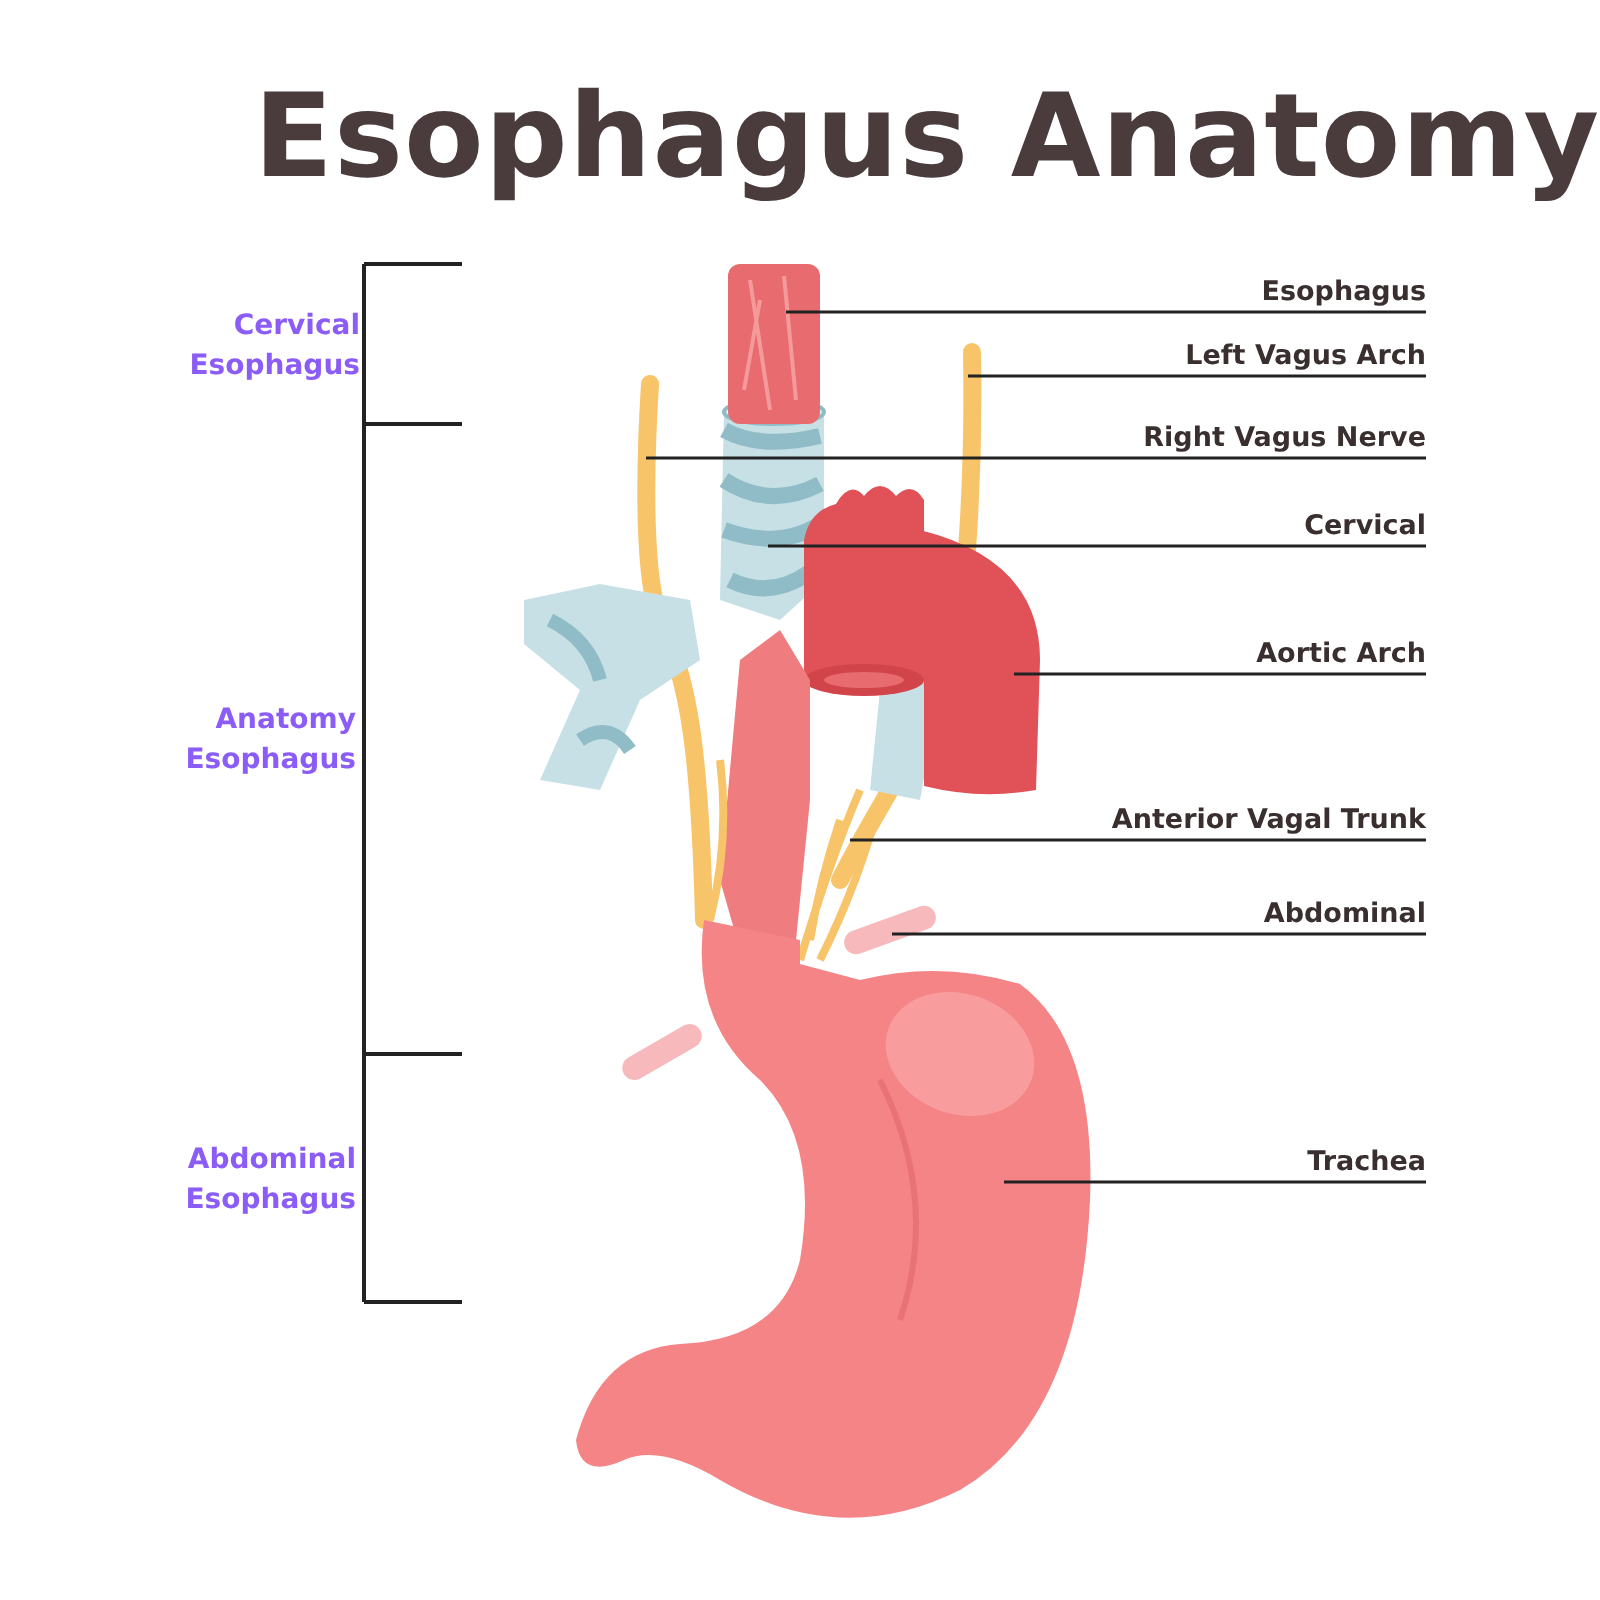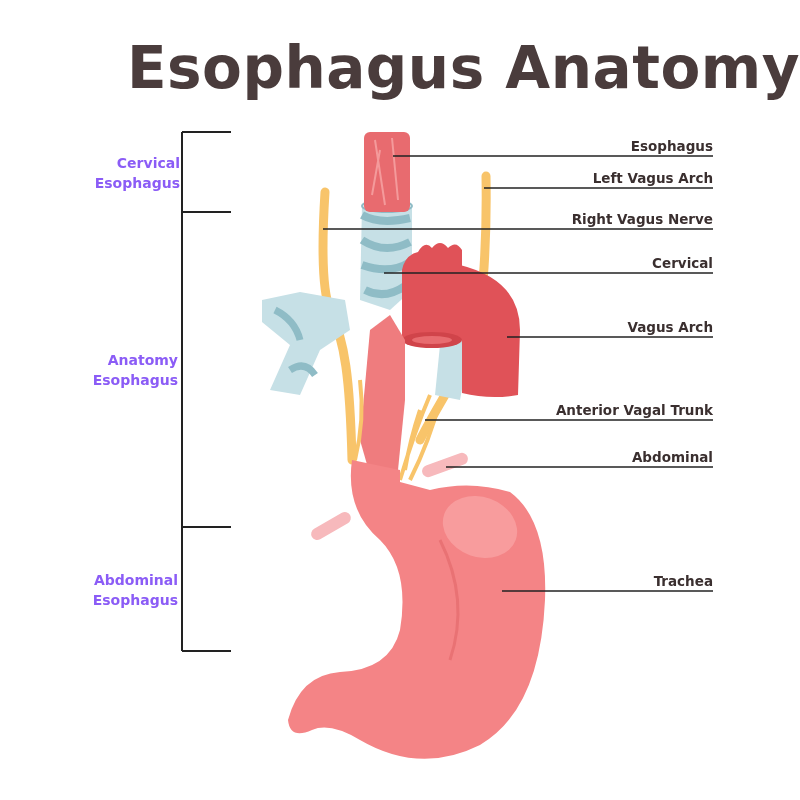--- a/index.html
+++ b/index.html
@@ -87,16 +87,16 @@
 </div>
 <div class="section-label" style="left:68px; top:570px;">
   <div>Abdominal</div>
   <div>Esophagus</div>
 </div>
 
 <div class="right-label" style="top:138px;">Esophagus</div>
 <div class="right-label" style="top:170px;">Left Vagus Arch</div>
 <div class="right-label" style="top:211px;margin-left:36px;">Right Vagus Nerve</div>
 <div class="right-label" style="top:255px;">Cervical</div>
-<div class="right-label" style="top:319px;">Vagus Arch</div>
+<div class="right-label" style="top:319px;">Aortic Arch</div>
 <div class="right-label" style="top:402px;">Anterior Vagal Trunk</div>
 <div class="right-label" style="top:449px;">Abdominal</div>
 <div class="right-label" style="top:573px;">Trachea</div>
 
 </body></html>

